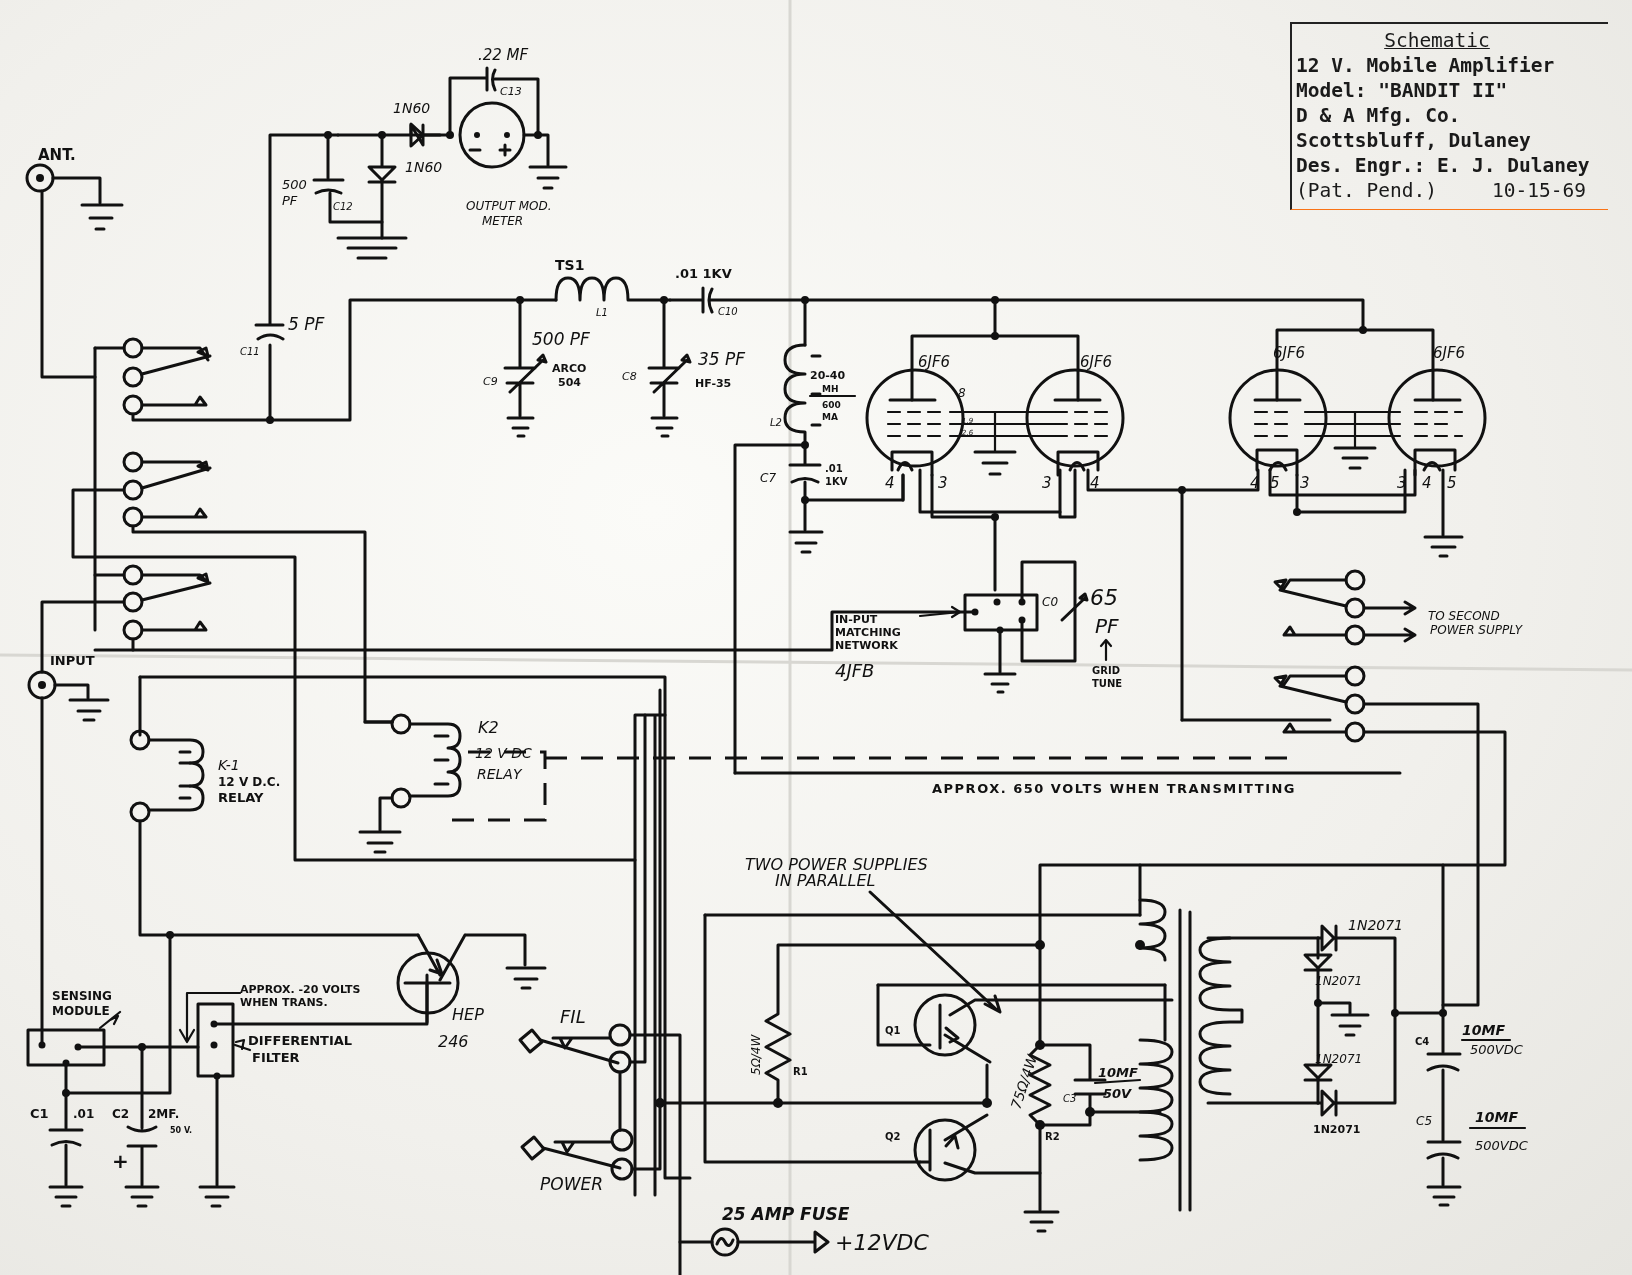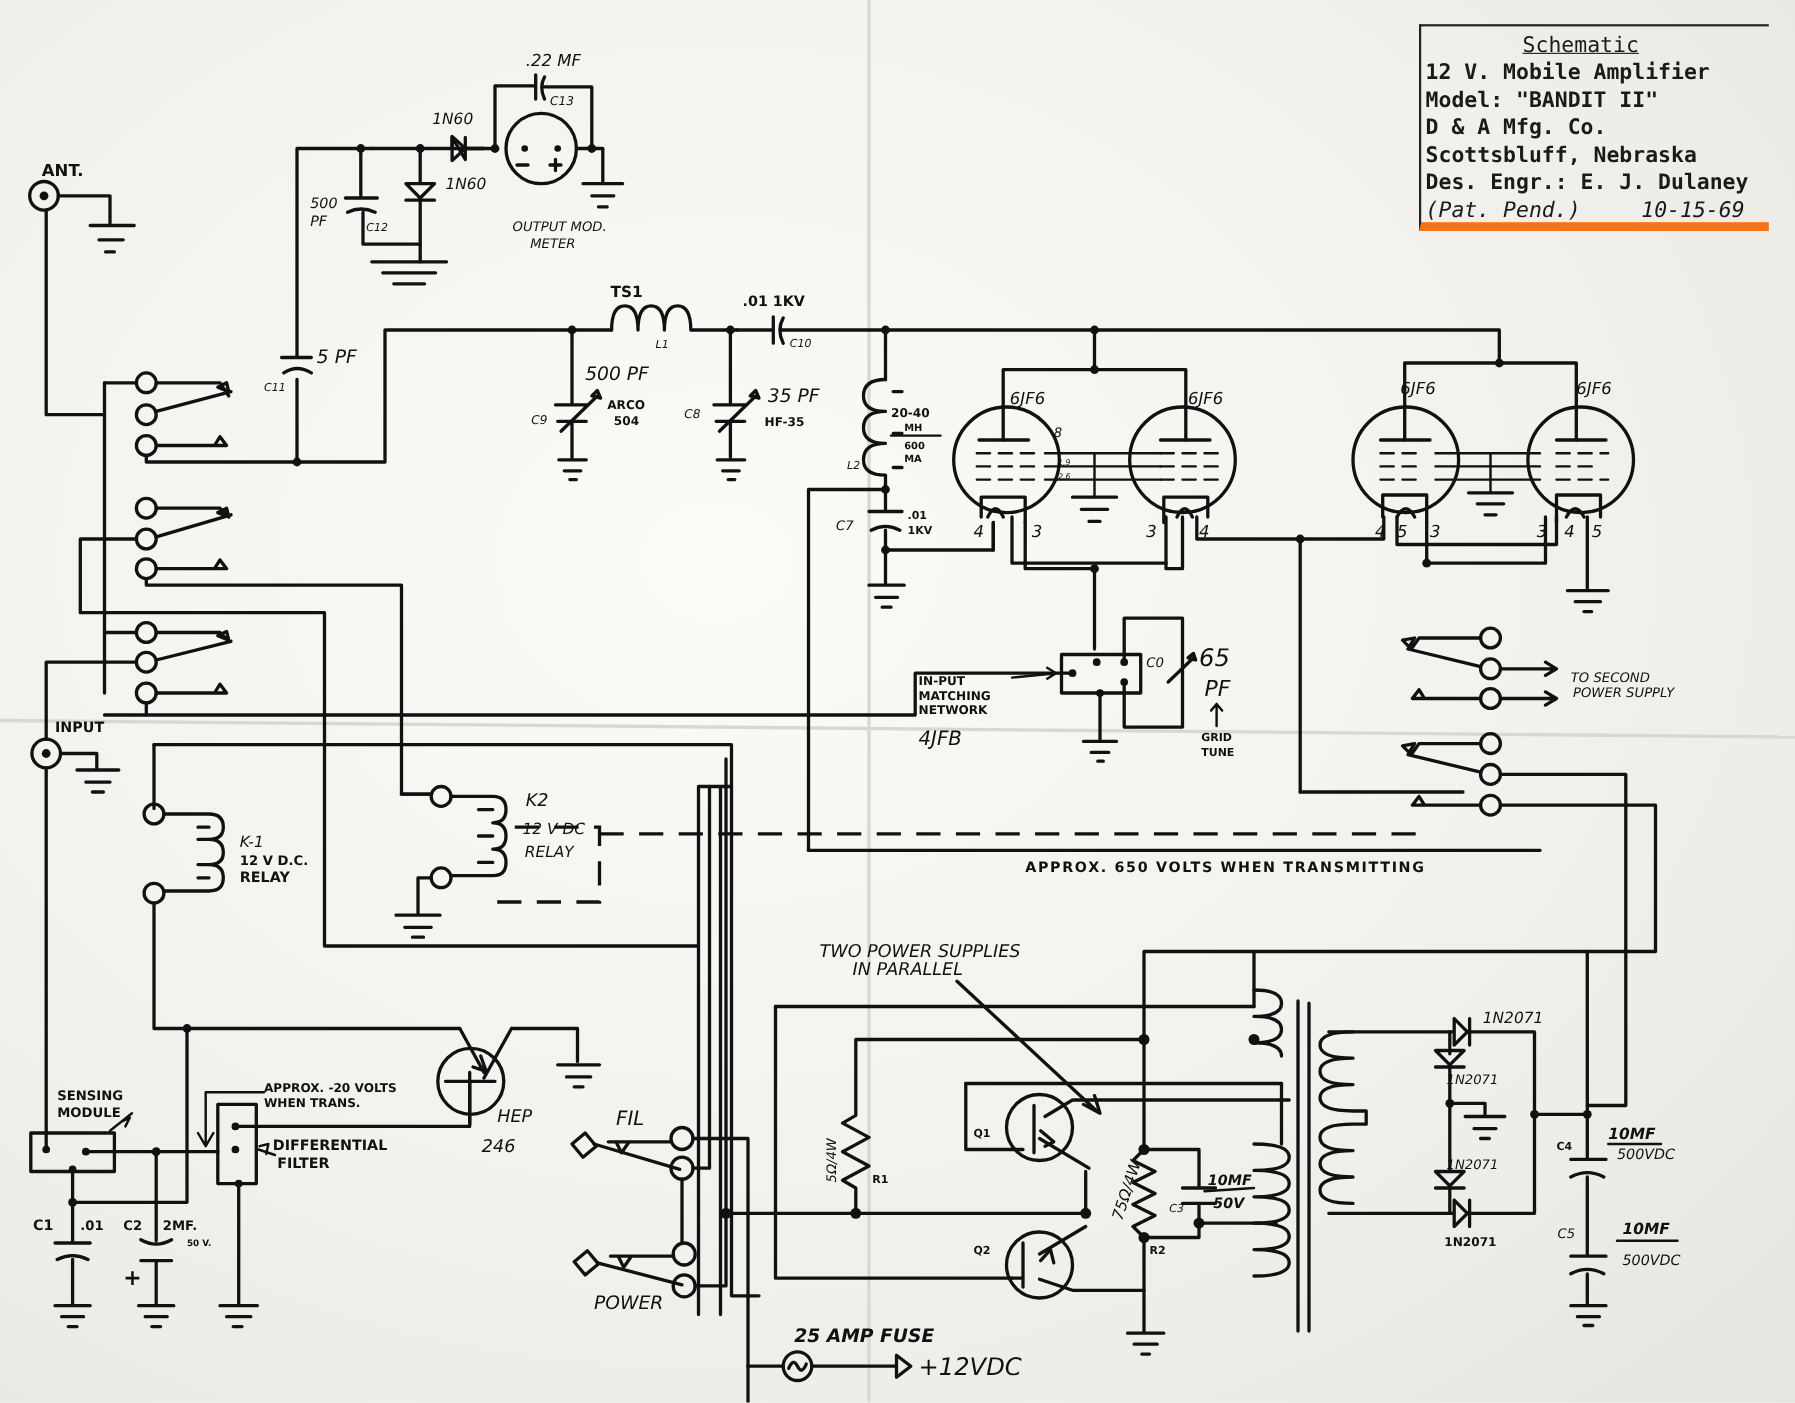--- a/index.html
+++ b/index.html
@@ -9,26 +9,26 @@
            background: radial-gradient(ellipse at 40% 40%, #fbfbf8 0%, #f1f0ec 60%, #e6e5e0 100%); }
   svg { position: absolute; left: 0; top: 0; }
   .w { stroke: #111; stroke-width: 3; fill: none; stroke-linecap: round; stroke-linejoin: round; }
   .wt { stroke: #111; stroke-width: 2.2; fill: none; stroke-linecap: round; stroke-linejoin: round; }
   .dot { fill: #111; }
   .dash { stroke: #111; stroke-width: 3; fill: none; stroke-dasharray: 22 14; }
   .hand { font-family: "DejaVu Sans", sans-serif; fill: #111; font-style: italic; }
   .hb { font-family: "DejaVu Sans", sans-serif; fill: #111; font-weight: bold; }
   .fold { stroke: #d8d7d2; stroke-width: 3; }
   #titleblock { position: absolute; left: 1290px; top: 22px; width: 318px; height: 188px;
-                border: 2.5px solid #222; border-right: none; border-bottom: 8px solid #f97316;
+                border: 2.5px solid #222; border-right: none; border-bottom: 1px solid #f97316;
                 font-family: "DejaVu Sans Mono", monospace; font-size: 19.5px; line-height: 25px;
                 color: #1a1a1a; padding: 4px 0 0 4px; box-sizing: border-box; background: transparent; }
   #titleblock .tb-head { text-align: center; text-decoration: underline; padding-right: 30px; }
   #titleblock .row { white-space: pre; font-weight: bold; }
-  #titleblock .row-split { display: flex; justify-content: space-between; padding-right: 22px; font-style: italic; }
+  #titleblock .row-split { display: flex; justify-content: space-between; padding-right: 22px; }
 </style>
 </head>
 <body>
 
 <div id="paper"></div>
 
 <svg width="1632" height="1275" viewBox="0 0 1632 1275">
 
   <line class="fold" x1="790" y1="0" x2="790" y2="1275"></line>
   <line class="fold" x1="0" y1="655" x2="1632" y2="670"></line>
@@ -489,19 +489,19 @@
 
   <text class="hand" x="722" y="1220" font-size="17" font-weight="bold">25 AMP FUSE</text>
   <text class="hand" x="835" y="1250" font-size="22">+12VDC</text>
 </svg>
 
 <div id="titleblock">
   <div class="tb-head">Schematic</div>
   <div class="row">12 V. Mobile Amplifier</div>
   <div class="row">Model: "BANDIT II"</div>
   <div class="row">D &amp; A Mfg. Co.</div>
-  <div class="row">Scottsbluff, Nebraska</div>
+  <div class="row">Scottsbluff, Dulaney</div>
   <div class="row">Des. Engr.: E. J. Dulaney</div>
   <div class="row-split">
     <span>(Pat. Pend.)</span>
     <span>10-15-69</span>
   </div>
 </div>
 
 </body></html>

